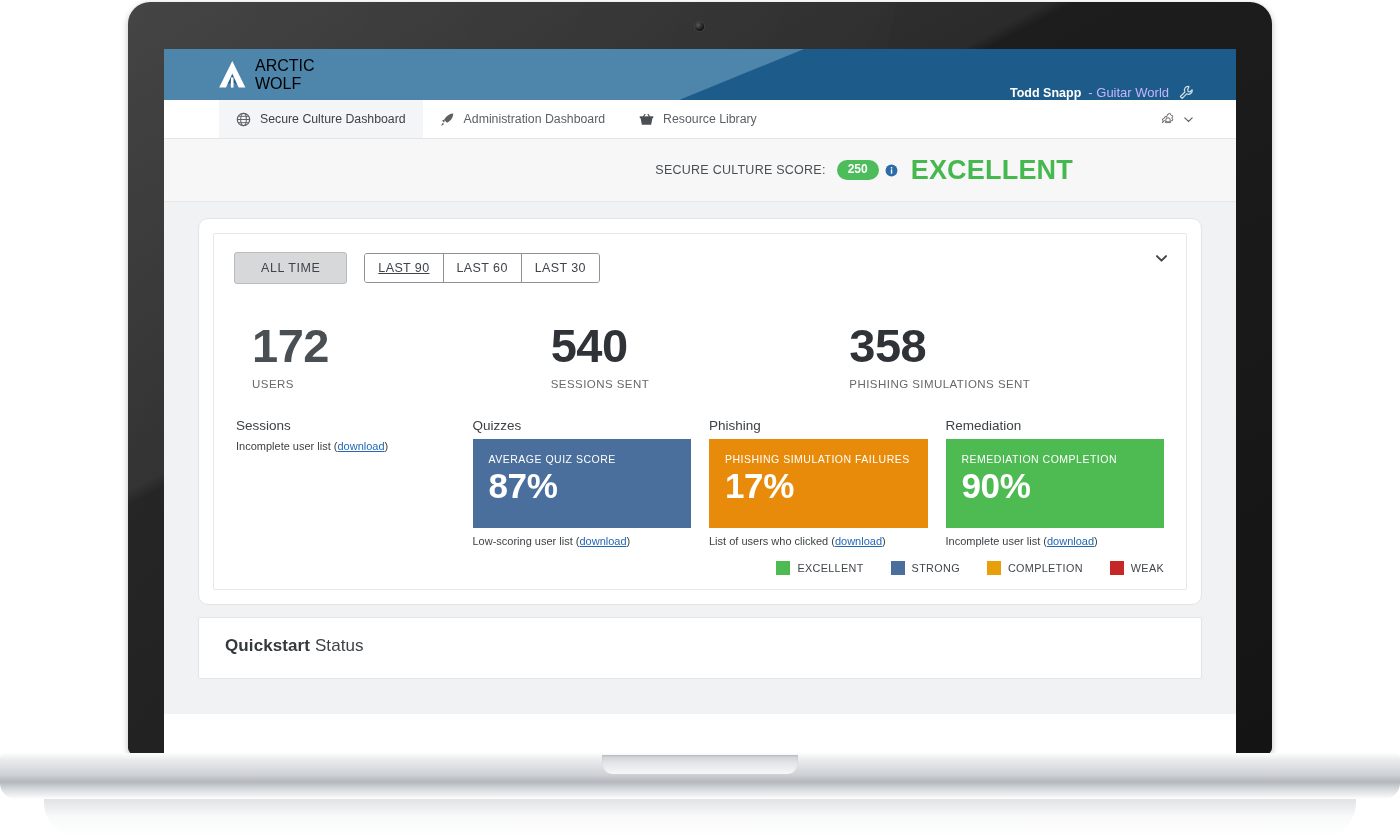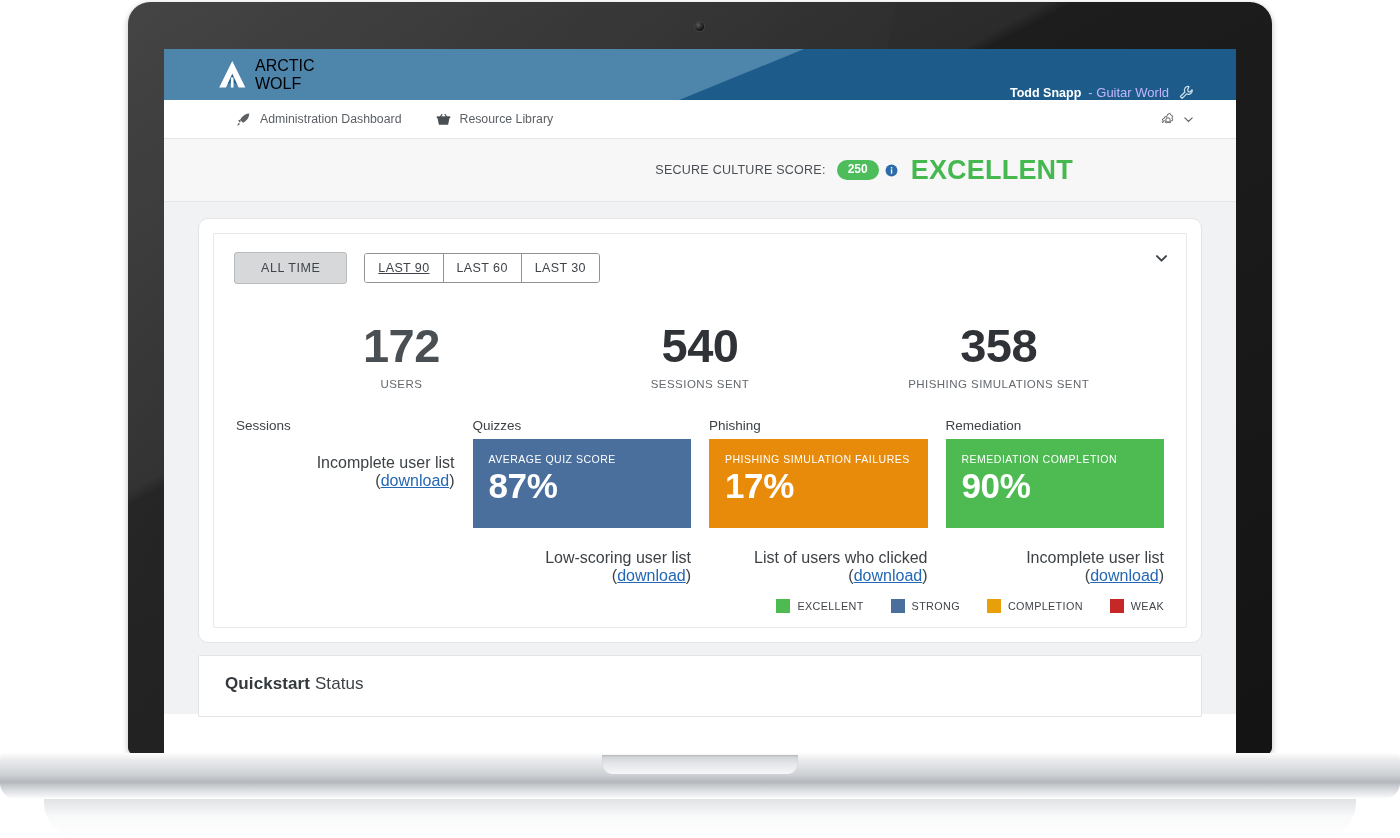--- a/index.html
+++ b/index.html
@@ -160,21 +160,21 @@
   .range-button:first-child { border-left: 0; text-decoration: underline; }
   #panel-collapse {
     position: absolute; right: 18px; top: 18px;
     width: 13px; height: 13px; cursor: pointer;
   }
 
   
   #stats-row {
     display: flex; margin-top: 38px; padding: 0 18px;
   }
-  .stat-block { flex: 1; text-align: center; }
+  .stat-block { flex: 1; }
   .stat-value {
     font-family: "Liberation Sans Narrow", "Liberation Sans", sans-serif;
     font-size: 47px; font-weight: bold; color: #4a4f53;
     line-height: 47px; letter-spacing: -0.5px;
   }
   .stat-value.is-dark { color: #2f3337; }
   .stat-caption {
     font-size: 11.5px; color: #64696e; letter-spacing: 0.45px;
     margin-top: 9px;
   }
@@ -204,21 +204,21 @@
     position: relative; z-index: 2;
     font-size: 10.5px; color: #ffffff; letter-spacing: 0.5px;
     margin-bottom: 1px;
   }
   .metric-number {
     position: relative; z-index: 2;
     font-size: 35px; font-weight: bold; color: #ffffff;
     line-height: 40px; letter-spacing: -0.4px;
   }
   .metric-footnote {
-    font-size: 16px; color: #3d4246; margin-top: 21px; text-align: right;
+    font-size: 11px; color: #3d4246; margin-top: 7px;
   }
   .download-link {
     color: #2468b5; text-decoration: underline; cursor: pointer;
   }
 
   
   #legend-row {
     display: flex; justify-content: flex-end; align-items: center;
     gap: 27px; margin-top: 14px; padding-right: 2px;
   }
@@ -270,20 +270,30 @@
         <span id="account-name">Todd Snapp</span>
         <span id="account-org">- Guitar World</span>
         <svg id="wrench-icon" viewBox="0 0 16 16">
           <path d="M10.6 1.6a4 4 0 0 0-4.3 5.9L1.5 12.3l1.9 1.9 4.8-4.8a4 4 0 0 0 5.9-4.3l-2.4 2.4-1.9-.5-.5-1.9z" fill="none" stroke="#cfe0ec" stroke-width="1.3" stroke-linejoin="round"></path>
         </svg>
       </div>
     </div>
 
     <div id="nav-bar">
 
+      <div class="nav-tab is-active">
+        <svg class="nav-tab-icon" viewBox="0 0 16 16">
+          <circle cx="8" cy="8" r="6.6" fill="none" stroke="#5c6166" stroke-width="1.3"></circle>
+          <ellipse cx="8" cy="8" rx="3" ry="6.6" fill="none" stroke="#5c6166" stroke-width="1.1"></ellipse>
+          <line x1="1.4" y1="8" x2="14.6" y2="8" stroke="#5c6166" stroke-width="1.1"></line>
+          <line x1="2.4" y1="4.6" x2="13.6" y2="4.6" stroke="#5c6166" stroke-width="1"></line>
+          <line x1="2.4" y1="11.4" x2="13.6" y2="11.4" stroke="#5c6166" stroke-width="1"></line>
+        </svg>
+        <span>Secure Culture Dashboard</span>
+      </div>
 
       <div class="nav-tab">
         <svg class="nav-tab-icon" viewBox="0 0 16 16">
           <path d="M14.2 1.6c-3.6.2-6.2 1.7-8.2 4.3L4.3 8.3l3.2 3.2 2.4-1.7c2.6-2 4.1-4.6 4.3-8.2z" fill="#5c6166"></path>
           <path d="M4.2 8.2 2 9.3l1.3.9.8 1.3 1.1-2.2z" fill="#5c6166"></path>
           <path d="M1.3 14.6c1-.3 2.3-1 3-1.9l-1.2-1.1c-.9.7-1.5 2-1.8 3z" fill="#5c6166"></path>
         </svg>
         <span>Administration Dashboard</span>
       </div>
 

